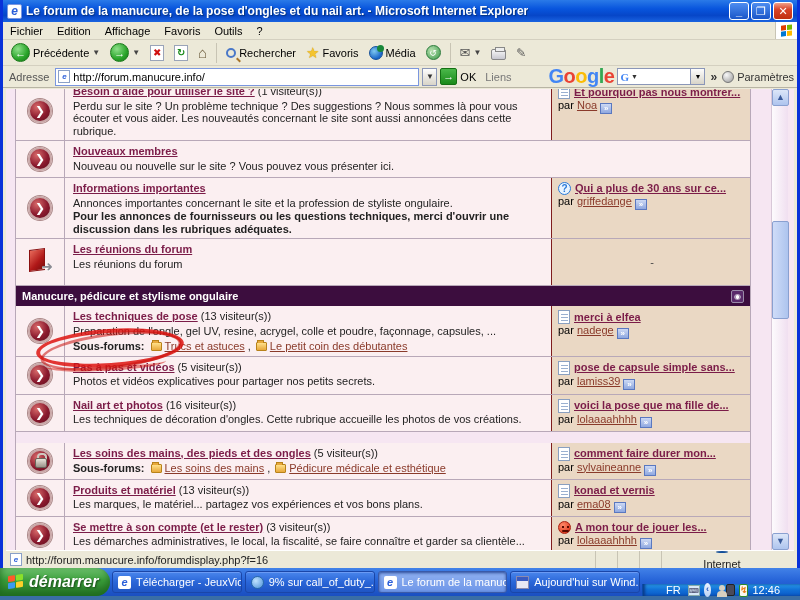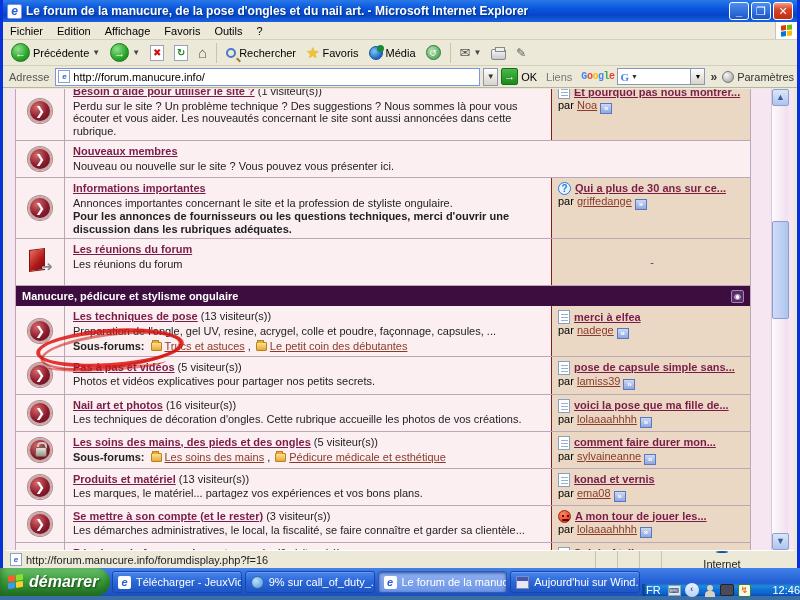--- a/index.html
+++ b/index.html
@@ -46,21 +46,21 @@
 
   .addressbar { height:22px; background:#ece9d8; border-bottom:1px solid #b8b4a4; display:flex; align-items:center; padding:0 3px; font-size:11px; gap:3px; }
   .addr-label { color:#555; padding:0 3px; }
   .addr-input { flex:1; height:18px; background:#fff; border:1px solid #7a96df; display:flex; align-items:center; padding:0 2px; gap:3px; }
   .addr-input .pg { width:12px; height:13px; background:#fff; border:1px solid #8aa0c8; font-size:8px; color:#2b5fd9; text-align:center; line-height:11px; font-style:italic; font-weight:bold; }
   .addr-drop { width:15px; height:18px; background:linear-gradient(#fdfdfd,#d8d4c8); border:1px solid #8a96b8; font-size:8px; text-align:center; line-height:16px; color:#333; }
   .ok-btn { display:flex; align-items:center; gap:3px; }
   .ok-arrow { width:17px; height:17px; background:linear-gradient(#4ab84a,#1a8a1a); border:1px solid #147014; border-radius:2px; color:#fff; text-align:center; line-height:15px; font-weight:bold; font-size:11px; }
   .liens { color:#777; padding:0 6px; }
   .google-box { display:flex; align-items:center; gap:3px; }
-  .google-logo { font-weight:bold; font-size:10px; letter-spacing:-.5px; font-family:Liberation Mono, monospace; }
+  .google-logo { font-weight:bold; font-size:20px; letter-spacing:-.5px; font-family:Liberation Sans, sans-serif;margin-left:28px; }
   .gl-b{color:#4285f4}.gl-r{color:#ea4335}.gl-y{color:#fbbc05}.gl-g{color:#34a853}
   .g-select { width:88px; height:17px; background:#fff; border:1px solid #8a96b8; display:flex; align-items:center; font-size:11px; }
   .g-select .gG { color:#4285f4; font-weight:bold; font-family:"Liberation Serif",serif; padding:0 2px; }
   .g-select .gcaret { font-size:7px; color:#333; }
   .g-select .gdrop { margin-left:auto; width:14px; height:15px; background:linear-gradient(#fdfdfd,#d8d4c8); border-left:1px solid #8a96b8; font-size:7px; text-align:center; line-height:15px; }
   .chevrons { color:#333; font-weight:bold; font-size:12px; padding:0 2px; }
   .param { display:flex; align-items:center; gap:3px; color:#333; }
   .param .bubble { width:12px; height:12px; border-radius:50%; background:radial-gradient(circle at 35% 30%,#f8f8f8,#9a9a9a); border:1px solid #777; }
 
   
@@ -131,21 +131,21 @@
   .start-flag { width:16px; height:15px; display:grid; grid-template-columns:7px 7px; grid-template-rows:6px 6px; gap:1px; transform:skewY(-8deg); }
   .start-flag i:nth-child(1){background:#ff5a2a;border-radius:1px;} .start-flag i:nth-child(2){background:#8ae02a;border-radius:1px;}
   .start-flag i:nth-child(3){background:#3a9af0;border-radius:1px;} .start-flag i:nth-child(4){background:#ffd02a;border-radius:1px;}
   .tasks { flex:1; display:flex; gap:3px; padding:3px 2px; overflow:hidden; }
   .task { width:152px; background:linear-gradient(#4a86ec,#2a66d8 50%,#1f55c4); border:1px solid #1a46a8; border-radius:3px; display:flex; align-items:center; gap:5px; padding:0 5px; color:#fff; font-size:11px; white-space:nowrap; overflow:hidden; box-shadow:inset 0 1px 0 #6a9af4; }
   .task.active { background:linear-gradient(#8fb0f0,#6e96e8); border-color:#3a5aa8; box-shadow:inset 0 1px 3px #2a4a98; }
   .task .t-ie { width:13px; height:13px; background:#fff; border-radius:2px; color:#2b5fd9; font-weight:bold; font-style:italic; font-size:11px; line-height:12px; text-align:center; flex:0 0 auto; }
   .task .t-dl { width:13px; height:13px; border-radius:50%; background:radial-gradient(circle at 35% 35%,#bfe2ff,#4a90d8); border:1px solid #2a6aa8; flex:0 0 auto; }
   .task .t-win { width:13px; height:13px; background:#e8e8f4; border:1px solid #8a8ab0; flex:0 0 auto; position:relative; }
   .task .t-win::before { content:""; position:absolute; left:0; top:0; right:0; height:4px; background:#3a5ac0; }
-  .tray { width:158px; background:linear-gradient(#2a9ae8,#1272d8 45%,#0a5ac8); border-left:1px solid #0a4aa8; box-shadow:inset 2px 0 3px #0a3a88; display:flex; align-items:center; gap:4px; padding:0 0; color:#fff; font-size:11px;margin-top:16px; }
+  .tray { width:158px; background:linear-gradient(#2a9ae8,#1272d8 45%,#0a5ac8); border-left:1px solid #0a4aa8; box-shadow:inset 2px 0 3px #0a3a88; display:flex; align-items:center; gap:4px; padding:0 20px; color:#fff; font-size:11px;margin-top:16px; }
   .fr-box { font-size:11px; color:#fff; padding:1px 3px; }
   .tray-kbd { width:13px; height:11px; background:#d8e8f8; border:1px solid #8aa; font-size:7px; color:#335; text-align:center; line-height:10px; }
   .tray-chev { width:14px; height:14px; border-radius:50%; background:linear-gradient(#eaf2ff,#bcd2f4); color:#2a5ac0; font-size:9px; line-height:13px; text-align:center; font-weight:bold; }
   .tray-person { width:13px; height:13px; position:relative; }
   .tray-person::before { content:""; position:absolute; left:4px; top:1px; width:6px; height:6px; border-radius:50%; background:#d8d0c0; }
   .tray-person::after { content:""; position:absolute; left:2px; top:7px; width:10px; height:6px; border-radius:4px 4px 0 0; background:#d8d0c0; }
   .tray-msg { width:14px; height:12px; background:#4a4a5a; border:1px solid #222; border-radius:2px; }
   .tray-sync { width:13px; height:13px; background:#f8f8f0; border:1px solid #2a8a2a; border-radius:2px; color:#e87a10; font-size:9px; line-height:11px; text-align:center; font-weight:bold; }
   .clock { margin-left:auto; }
 </style>
@@ -361,21 +361,21 @@
             <div class="f-desc">Les techniques de décoration d'ongles. Cette rubrique accueille les photos de vos créations.</div>
           </div>
           <div class="cell-last">
             <div class="lp-row1">
               <span class="ico-page"></span>
               <span class="lp-title">voici la pose que ma fille de...</span>
             </div>
             <div class="lp-row2"><span>par </span><span class="lp-author">lolaaaahhhh</span> <span class="go-ico">»</span></div>
           </div>
         </div>
-        <div class="forum-row" style="min-height: 36px;">
+        <div class="forum-row" style="min-height: 36px; margin-top: 11px;">
           <div class="cell-icon">
             <div class="ico-lock">
               <span class="padlock"></span>
             </div>
           </div>
           <div class="cell-main">
             <div><span class="f-title">Les soins des mains, des pieds et des ongles</span><span class="visitors"> (5 visiteur(s))</span></div>
             <div class="subforums">
               <span class="sf-label">Sous-forums:</span>
               <span class="folder"></span>

